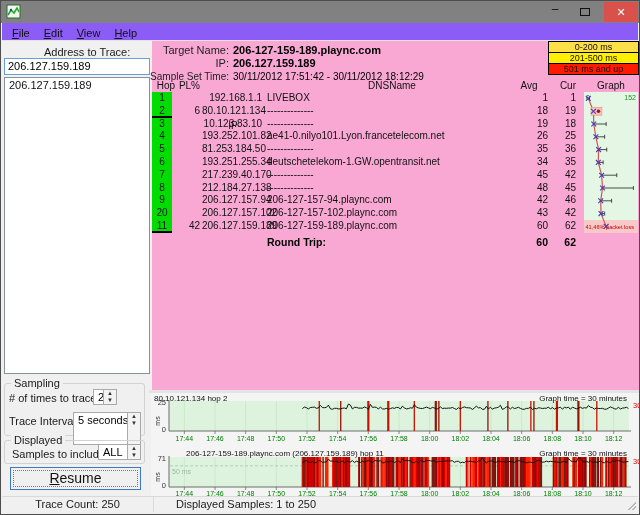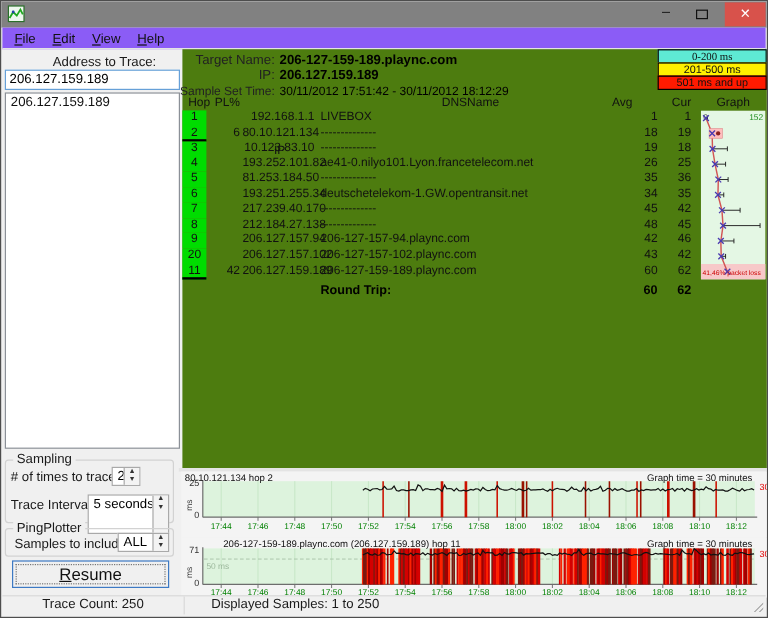--- a/index.html
+++ b/index.html
@@ -53,21 +53,21 @@
                border-top:1px solid #d9d9d9; font-size:11px; color:#1a1a1a; }
   .sb-left { position:absolute; left:0; top:0; bottom:0; width:152px; border-right:1px solid #d9d9d9;
              text-align:center; padding-top:1px; }
   .sb-right { position:absolute; left:174px; top:1px; white-space:nowrap; }
   .grip { position:absolute; right:2px; bottom:2px; width:8px; height:8px;
           background:
             linear-gradient(135deg, transparent 50%, #b5b5b5 50%, #b5b5b5 60%, transparent 60%,
                             transparent 75%, #b5b5b5 75%, #b5b5b5 85%, transparent 85%); }
 
   
-  .tablepane { position:absolute; left:151px; top:40px; width:488px; height:349px; background:#4d7c0f; }
+  .tablepane { position:absolute; left:151px; top:40px; width:488px; height:349px; background:#f9a8d4; }
   .r-anchor { position:absolute; right:411px; font-size:11px; color:#222; white-space:nowrap; text-align:right; }
   .h-val { position:absolute; left:81px; font-size:11px; font-weight:bold; color:#000; white-space:nowrap; }
   .sst { font-size:10px !important; }
   .sst-val { font-weight:normal; font-size:10px; }
 
   .th { position:absolute; top:39px; font-size:10px; color:#111; }
   .rows { position:absolute; left:0; top:51px; width:488px; }
   .trow { position:relative; height:12.8px; font-size:10px; color:#111; }
   .trow div { line-height:12.8px; }
   .c-hop { position:absolute; left:0; width:20px; top:0; bottom:0; background:#00dc00; text-align:center; }
@@ -130,21 +130,21 @@
   <div class="lbl" style="left:8px; top:414px;">Trace Interval:</div>
   <div class="spin" style="left:72px; top:411px; width:68px; height:33px;">
     <span class="val">5 seconds</span>
     <span class="ud">
         <div>▲</div>
         <div>▼</div>
       </span>
   </div>
 
   <div class="grp" style="left:3px; top:439px; width:141px; height:24px;"></div>
-  <div class="grp-label" style="left:10px; top:433px;">PingPlotter</div>
+  <div class="grp-label" style="left:10px; top:433px;">Displayed</div>
   <div class="lbl" style="left:11px; top:447px;">Samples to include:</div>
   <div class="spin" style="left:97px; top:443px; width:43px; height:16px;">
     <span class="val">ALL</span>
     <span class="ud">
         <div>▲</div>
         <div>▼</div>
       </span>
   </div>
 
   <div class="resume">
@@ -156,21 +156,21 @@
     <div class="h-val" style="top:3px;">206-127-159-189.plaync.com</div>
     <div class="r-anchor" style="top:16px;">IP:</div>
     <div class="h-val" style="top:16px;">206.127.159.189</div>
     <div class="r-anchor sst" style="top:30px;">Sample Set Time:</div>
     <div class="h-val sst-val" style="top:30px;">30/11/2012 17:51:42 - 30/11/2012 18:12:29</div>
 
     <div class="th" style="left:2px; width:24px; text-align:center;">Hop</div>
     <div class="th" style="left:26px; width:22px; text-align:right;">PL%</div>
     <div class="th" style="left:52px; width:58px; text-align:center;margin-top:40px;">IP</div>
     <div class="th" style="left:115px; width:250px; text-align:center;">DNSName</div>
-    <div class="th" style="left:358px; width:38px; text-align:left;">Avg</div>
+    <div class="th" style="left:358px; width:38px; text-align:center;">Avg</div>
     <div class="th" style="left:390px; width:34px; text-align:right;">Cur</div>
     <div class="th" style="left:432px; width:54px; text-align:center;">Graph</div>
 
     <div class="rows" id="rows">
         <div class="trow">
           <div class="c-hop">1</div>
           <div class="c-pl"></div>
           <div class="c-ip">192.168.1.1</div>
           <div class="c-dns">LIVEBOX</div>
           <div class="c-avg">1</div>
@@ -309,21 +309,21 @@
         <line x1="19.757894736842108" y1="136.8" x2="24.557894736842105" y2="132" stroke="#4a3ab0" stroke-width="1.1"></line>
         <text x="1.5" y="136.8" fill="#cc0000" font-size="5.6" font-family="&quot;Liberation Sans&quot;, sans-serif" text-anchor="start">41,46% packet loss</text>
       </svg>
 
     <div class="rt" style="left:115px;">Round Trip:</div>
     <div class="rt" style="left:358px; width:38px; text-align:right;">60</div>
     <div class="rt" style="left:390px; width:34px; text-align:right;">62</div>
   </div>
 
   <div class="legend" id="legend">
-      <div class="leg-item" style="background: #5eead4; font-family: Liberation Serif, serif;">0-200 ms</div>
+      <div class="leg-item" style="background: #fde047;">0-200 ms</div>
       <div class="leg-item" style="background: rgb(255, 240, 0);">201-500 ms</div>
       <div class="leg-item" style="background: rgb(255, 26, 0);">501 ms and up</div>
     </div>
 
   <div class="splitter"></div>
 
   <svg class="tl" id="tl1" style="top:392px;" width="490" height="55">
       <rect x="18" y="8" width="460" height="30" fill="#ddf3dd"></rect>
       <line x1="33.333333333333336" y1="8" x2="33.333333333333336" y2="38" stroke="#c6e6c6" stroke-width="0.8"></line>
       <line x1="33.333333333333336" y1="38" x2="33.333333333333336" y2="41" stroke="#6d6d6d" stroke-width="0.8"></line>

